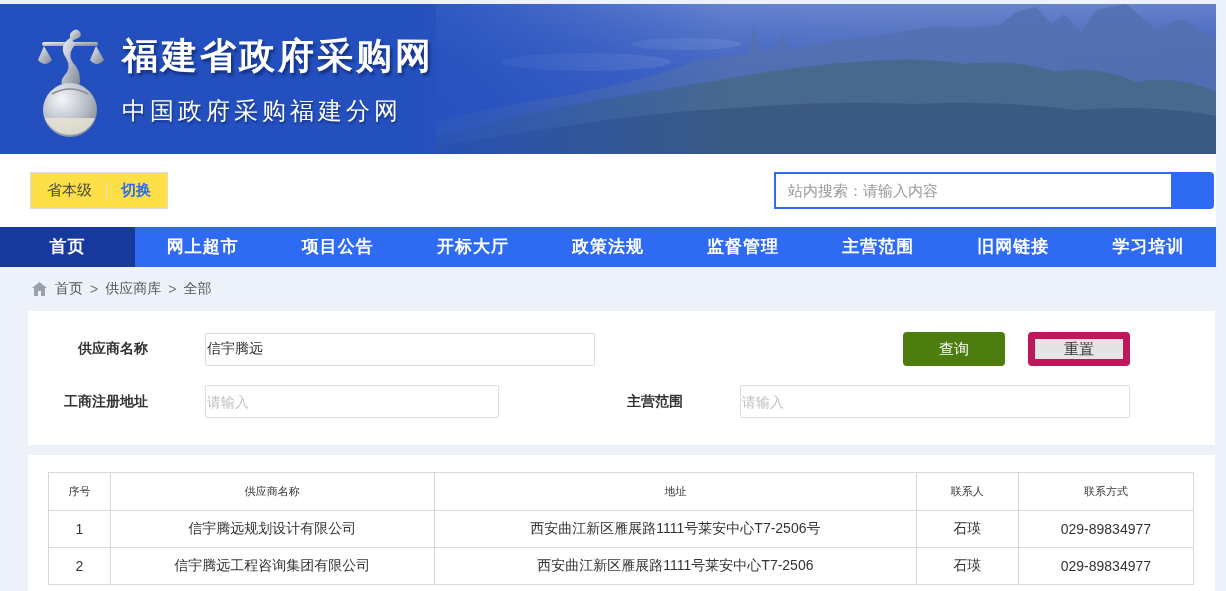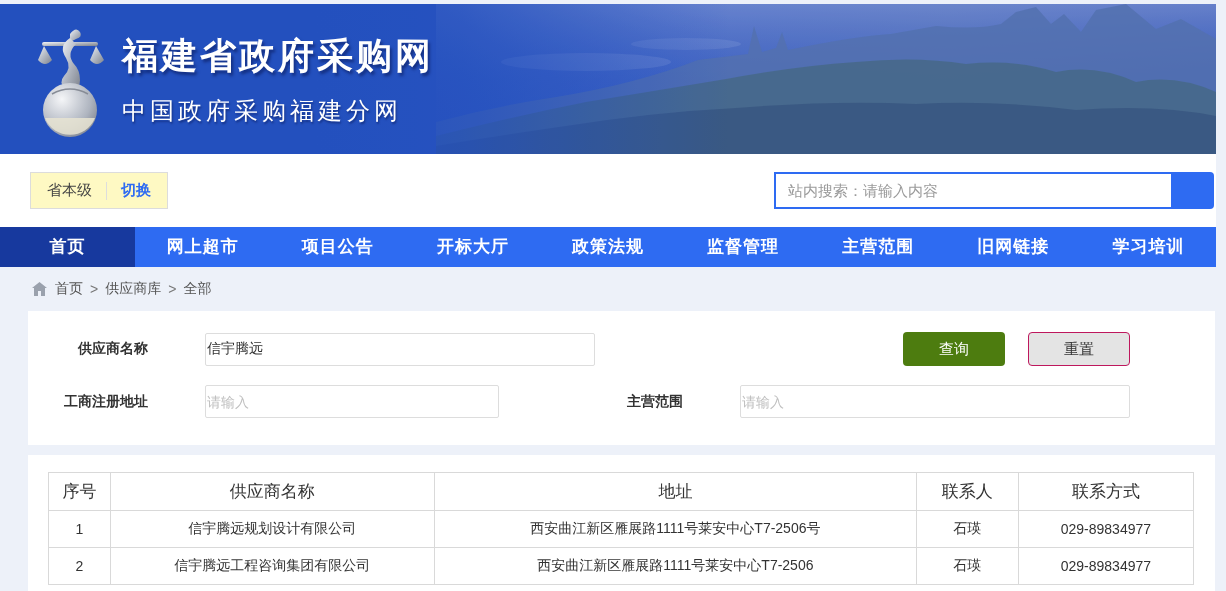--- a/index.html
+++ b/index.html
@@ -32,21 +32,21 @@
   }
   .banner-subtitle {
     margin-top:14px; color:#fff; font-size:24px; letter-spacing:4px;
     text-shadow:1px 2px 2px rgba(8,20,80,0.5);
   }
 
   
   .topbar { background:#fff; height:73px; display:flex; align-items:flex-start; padding:18px 2px 0 30px; }
   .region-box {
     display:flex; align-items:center; height:37px;
-    border:1px solid #dcdcdc; background:#fef9c3; padding:0 16px;
+    border:1px solid #dcdcdc; background:#fde047; padding:0 16px;
   }
   .region-label { font-size:15px; color:#444; }
   .region-sep { width:1px; height:18px; background:#ddd; margin:0 14px; }
   .region-switch { font-size:15px; font-weight:bold; color:#2e6bf2; cursor:pointer;text-align:right; }
   .site-search { margin-left:auto; display:flex; }
   .site-search input {
     width:397px; height:37px; border:2px solid #2e6bf2; border-right:none;
     padding:0 12px; font-size:15px; color:#333; outline:none;
     font-family:"Liberation Sans","DejaVu Sans",sans-serif;
   }
@@ -90,30 +90,30 @@
   .f-input::placeholder { color:#bfbfbf; }
   .group2 { display:flex; align-items:center; margin-left:64px; }
   .btns { margin-left:auto; display:flex; }
   .btn-query {
     width:102px; height:34px; background:#4d7c0f; color:#fff; border:none;
     border-radius:4px; font-size:15px; cursor:pointer;
     font-family:"Liberation Sans","DejaVu Sans",sans-serif;
   }
   .btn-reset {
     width:102px; height:34px; background:#e4e4e4; color:#333;
-    border:1px solid #be185d; border-radius:4px; font-size:15px; cursor:pointer;
+    border:7px solid #be185d; border-radius:4px; font-size:15px; cursor:pointer;
     margin-left:23px;
     font-family:Liberation Mono, monospace;
   }
 
   
   .table-panel { padding:17px 20px 60px 20px; min-height:139px; }
   table { width:1146px; border-collapse:collapse; table-layout:fixed; }
   th, td { border:1px solid #d9d9d9; text-align:center; color:#333; }
-  th { height:38px; font-size:17px; font-weight:normal; }
+  th { height:38px; font-size:11px; font-weight:normal; }
   td { height:37px; font-size:14px; }
   col.c-idx  { width:5.4%; }
   col.c-name { width:28.3%; }
   col.c-addr { width:42.1%; }
   col.c-ctc  { width:8.9%; }
   col.c-tel  { width:15.3%; }
 </style>
 </head>
 <body>
 

